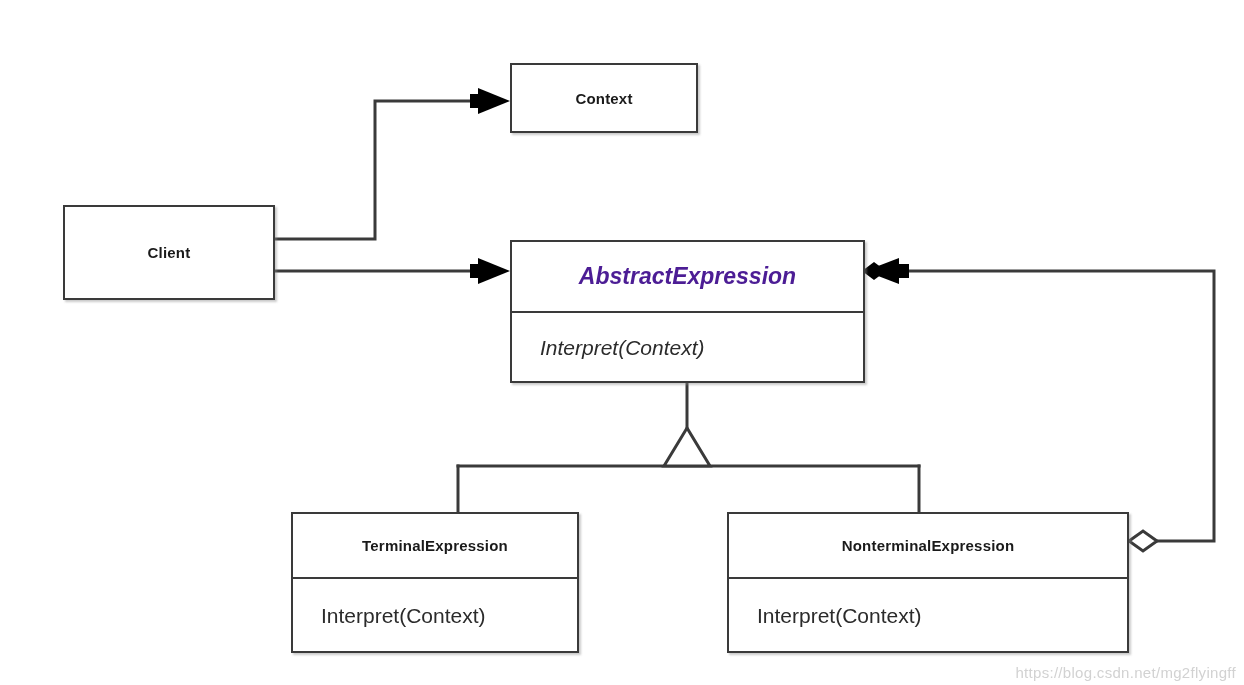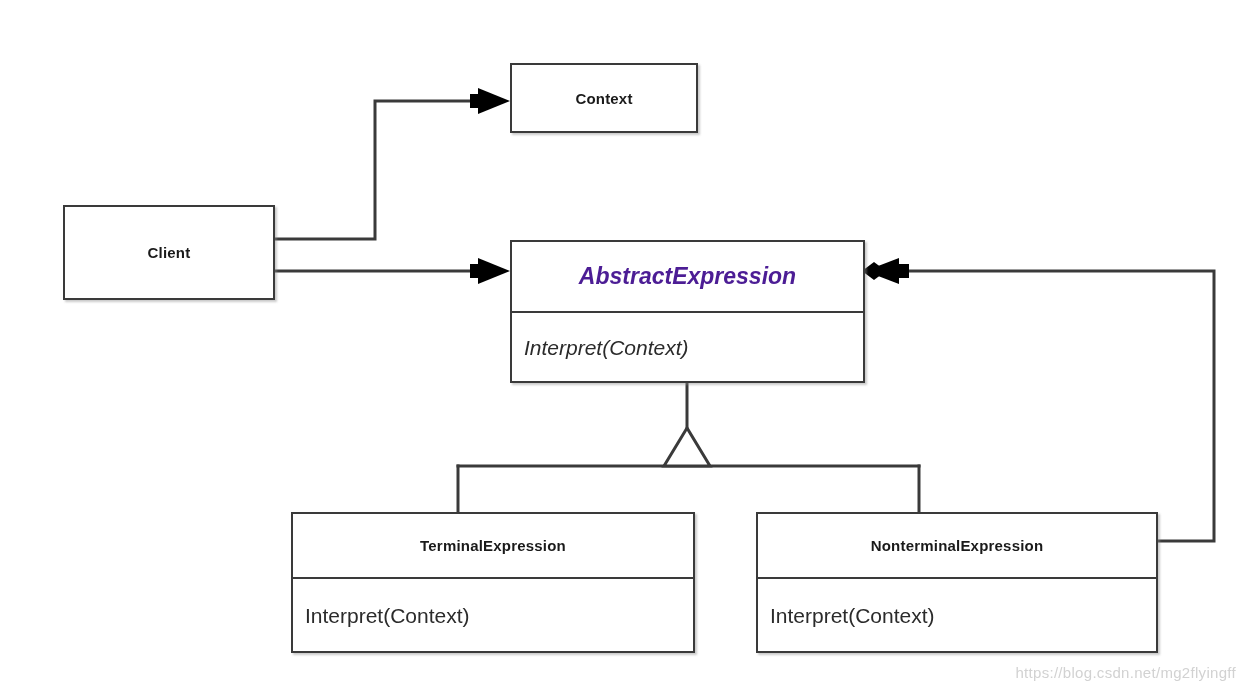--- a/index.html
+++ b/index.html
@@ -4,21 +4,21 @@
 <style>
   html,body{margin:0;padding:0;background:#ffffff;}
   body{width:1244px;height:685px;font-family:"Liberation Sans",sans-serif;overflow:hidden;}
   #stage{position:relative;width:1244px;height:685px;background:#ffffff;}
   svg.layer{position:absolute;left:0;top:0;width:1244px;height:685px;}
 
   .uml-box{position:absolute;box-sizing:border-box;background:#ffffff;
            border:2px solid #3a3a3a;box-shadow:2px 2px 2px rgba(140,140,140,.45);}
   .cell{box-sizing:border-box;display:flex;align-items:center;width:100%;}
   .cell.center{justify-content:center;}
-  .cell.left{justify-content:flex-start;padding-left:12px;}
+  .cell.left{justify-content:flex-start;padding-left:28px;}
   .divider{border-bottom:2px solid #3a3a3a;}
 
   .t-name{font-size:15px;font-weight:bold;color:#1a1a1a;letter-spacing:.2px;}
   .t-name-abs{font-size:23px;font-weight:bold;font-style:italic;color:#4c1d95;}
   .t-op{font-size:21px;color:#2b2b2b;}
   .t-op-abs{font-size:21px;font-style:italic;color:#2b2b2b;}
 
   .watermark{position:absolute;right:8px;bottom:4px;font-size:15px;color:#d2d2d2;
              letter-spacing:.3px;white-space:nowrap;margin-left:12px;}
 </style>
@@ -89,30 +89,30 @@
 
   <div class="uml-box" style="left:510px;top:240px;width:355px;height:143px;">
     <div class="cell center divider" style="height:71px;">
       <span class="t-name-abs">AbstractExpression</span>
     </div>
     <div class="cell left" style="height:70px;">
       <span class="t-op-abs">Interpret(Context)</span>
     </div>
   </div>
 
-  <div class="uml-box" style="left:291px;top:512px;width:404px;height:141px;">
+  <div class="uml-box" style="left:291px;top:512px;width:288px;height:141px;">
     <div class="cell center divider" style="height:65px;">
       <span class="t-name">TerminalExpression</span>
     </div>
     <div class="cell left" style="height:74px;">
       <span class="t-op">Interpret(Context)</span>
     </div>
   </div>
 
-  <div class="uml-box" style="left:727px;top:512px;width:402px;height:141px;margin-left:29px;">
+  <div class="uml-box" style="left:727px;top:512px;width:402px;height:141px;">
     <div class="cell center divider" style="height:65px;">
       <span class="t-name">NonterminalExpression</span>
     </div>
     <div class="cell left" style="height:74px;">
       <span class="t-op">Interpret(Context)</span>
     </div>
   </div>
 
   <div class="watermark">https://blog.csdn.net/mg2flyingff</div>
 </div>

